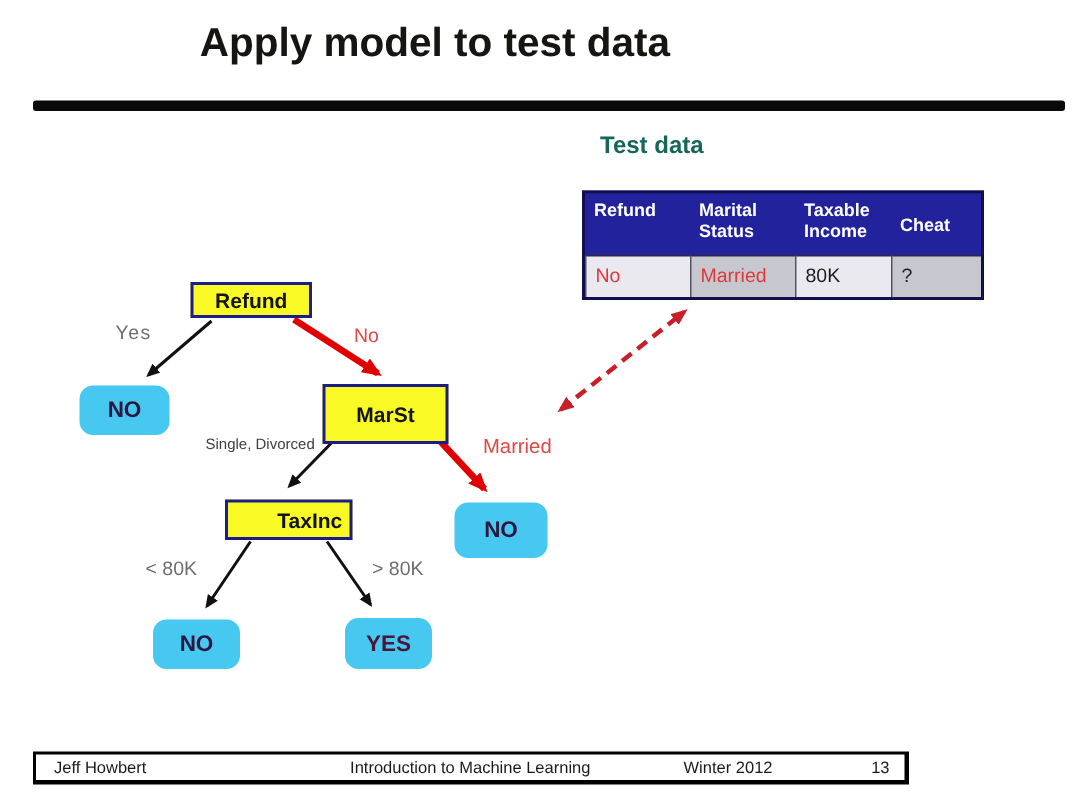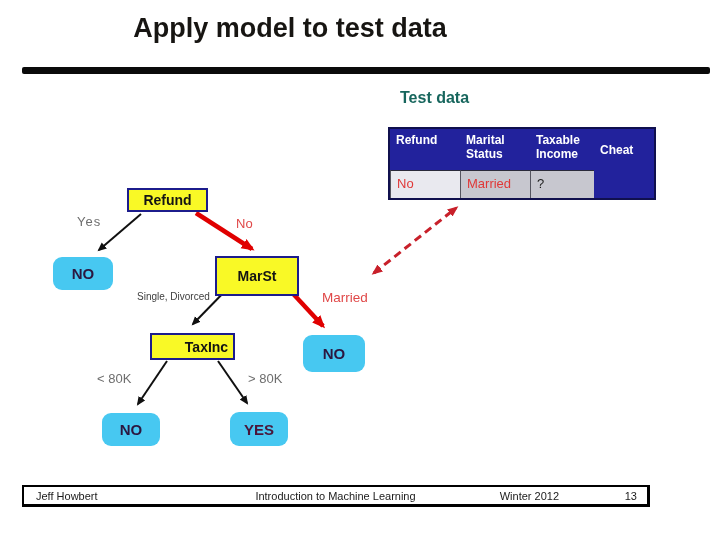--- a/index.html
+++ b/index.html
@@ -76,21 +76,21 @@
   #lbl-single{left:137px;top:291px;font-size:10px;}
   #lbl-married{left:322px;top:290px;font-size:13.5px;}
   #lbl-lt80k{left:97px;top:371px;}
   #lbl-gt80k{left:248px;top:371px;}
 
   
   #edges-svg{left:0;top:0;pointer-events:none;}
 
   
   .footer-box{
-    left:22px;top:485px;width:628px;height:22px;
+    left:22px;top:501px;width:584px;height:22px;
     border:2px solid #000;border-bottom-width:3px;border-right-width:3px;
     box-sizing:border-box;background:#fff;font-size:11px;color:#1a1a1a;
   }
   .footer-box span{position:absolute;top:2px;line-height:14px;}
   .f-author{left:12px;}
   .f-course{left:0;right:0;text-align:center;}
   .f-term{right:88px;}
   .f-page{right:10px;}
 </style>
 </head>
@@ -101,20 +101,21 @@
 
 <div class="abs test-data-label">Test data</div>
 
 <div class="abs tbl">
   <div class="th">Refund</div>
   <div class="th">Marital Status</div>
   <div class="th">Taxable Income</div>
   <div class="th th-cheat">Cheat</div>
   <div class="td td-light red-text">No</div>
   <div class="td td-dark red-text">Married</div>
+  <div class="td td-light dark-text">80K</div>
   <div class="td td-dark dark-text">?</div>
 </div>
 
 <svg id="edges-svg" class="abs" width="720" height="540">
   <defs>
     <marker id="ah-black" markerWidth="10" markerHeight="10" refX="7" refY="4" orient="auto" markerUnits="userSpaceOnUse">
       <path d="M0,0 L9,4 L0,8 Z" fill="#101010"></path>
     </marker>
     <marker id="ah-red" markerWidth="15" markerHeight="13" refX="10" refY="5.5" orient="auto" markerUnits="userSpaceOnUse">
       <path d="M0,0 L13,5.5 L0,11 Z" fill="#e00000"></path>

